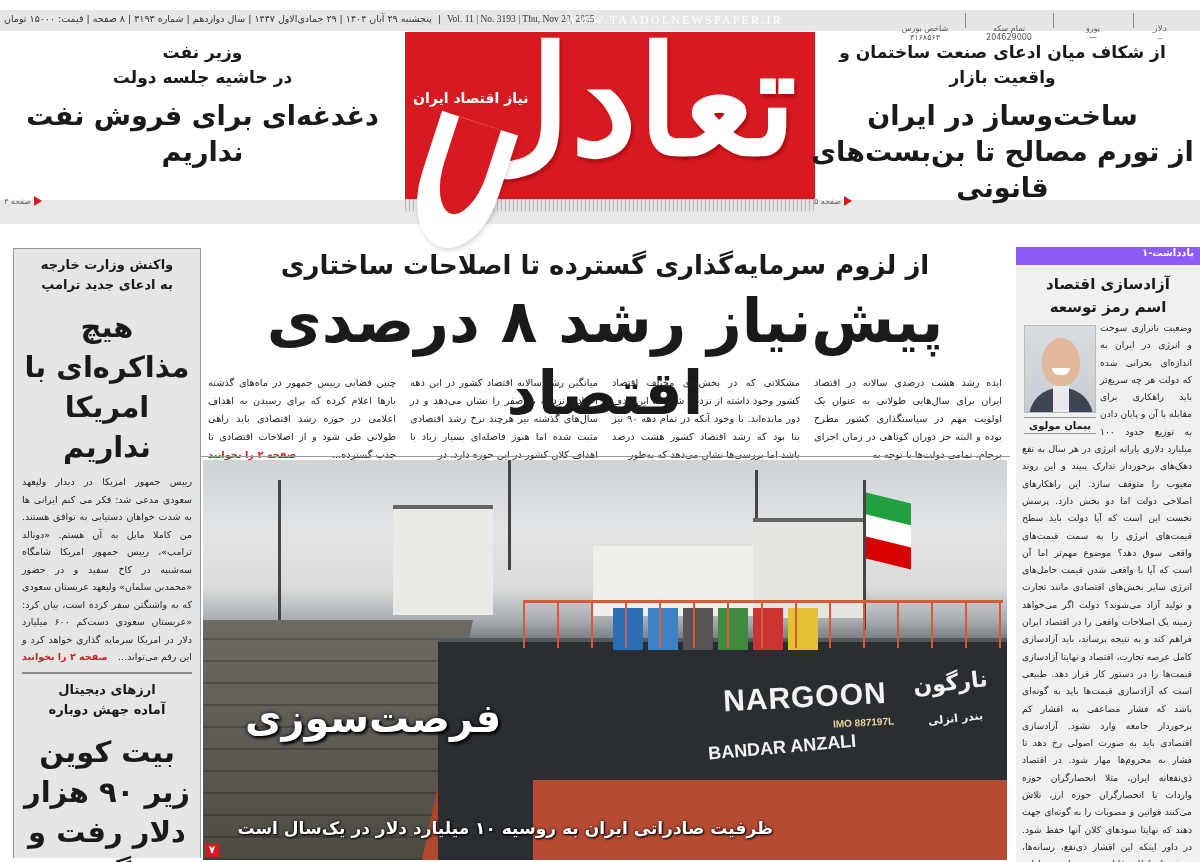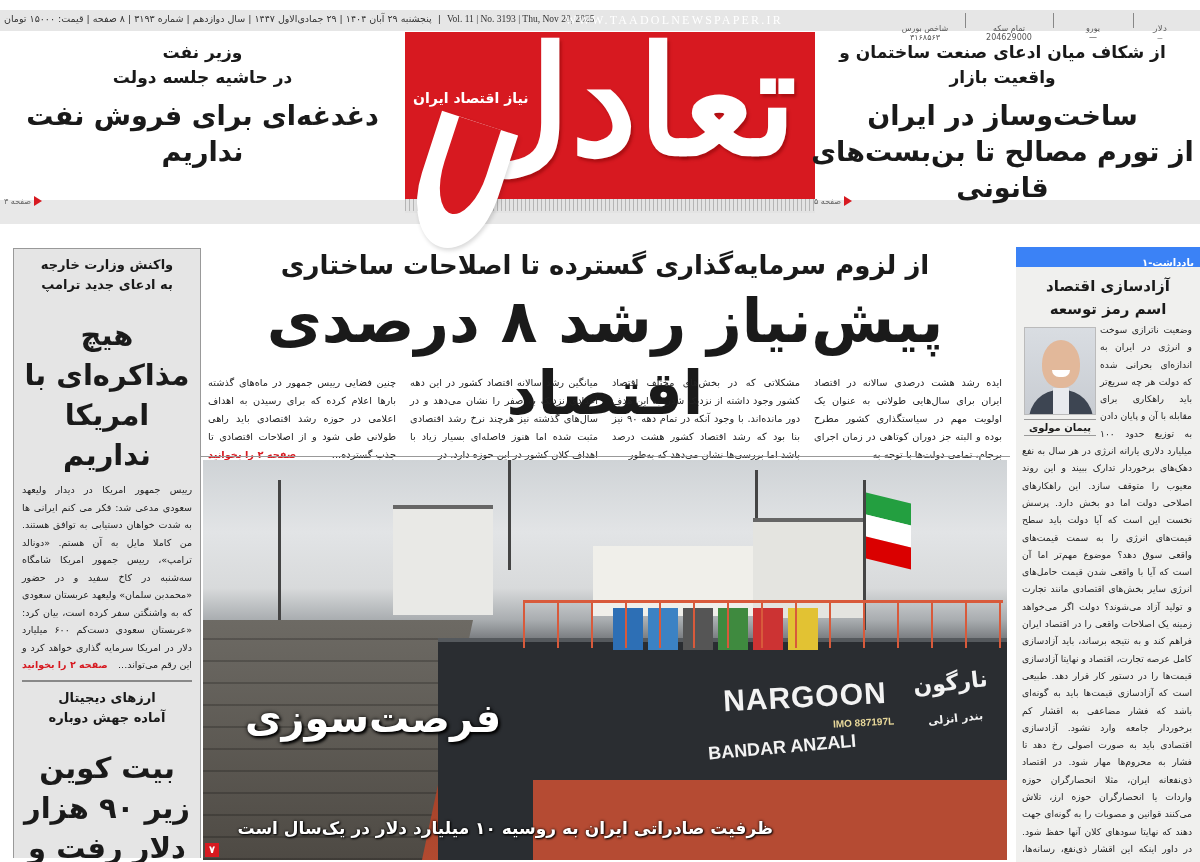--- a/index.html
+++ b/index.html
@@ -31,21 +31,21 @@
   .teaser { position: absolute; text-align: center; direction: rtl; }
   .teaser .kicker { font-size: 17px; font-weight: bold; line-height: 25px; }
   .teaser .head { font-size: 27px; font-weight: bold; line-height: 36px; margin-top: 8px; }
   .pg-ref { position: absolute; font-size: 8px; color: #666; direction: rtl; display: flex; align-items: center; gap: 3px; }
   .pg-ref .tri { width: 0; height: 0; border-top: 5px solid transparent; border-bottom: 5px solid transparent; border-left: 8px solid #d71920; }
 
   
   .left-col { position: absolute; left: 13px; top: 248px; width: 188px; height: 610px; border: 1px solid #999; border-bottom: none; background: #e5e5e5; direction: rtl; }
   .left-col .block { padding: 6px 8px 0 8px; text-align: center; }
   .left-col .kick { font-size: 13px; font-weight: bold; line-height: 20px; }
-  .left-col .big { font-size: 29px; font-weight: bold; line-height: 40px; margin-top: 20px; }
+  .left-col .big { font-size: 29px; font-weight: bold; line-height: 40px; margin-top: 12px; }
   .left-col .body { font-size: 9.5px; line-height: 17.5px; text-align: justify; margin-top: 6px; color: #222; }
   .left-col .more { color: #d71920; font-weight: bold; float: left; }
   .left-col .divider { border-top: 2px solid #888; margin: 6px 0 0 0; }
 
   
   .center { position: absolute; left: 200px; top: 245px; width: 810px; direction: rtl; text-align: center; }
   .center .kicker { font-size: 26px; font-weight: bold; line-height: 40px; }
   .center .headline { font-size: 60px; font-weight: bold; line-height: 72px; letter-spacing: -1px; }
   .center .cols { position: absolute; top: 129px; left: 0; width: 810px; display: flex; flex-direction: row; gap: 14px; padding: 0 8px; }
   .center .col { flex: 1; font-size: 9.8px; line-height: 18px; text-align: justify; color: #222; }
@@ -74,21 +74,21 @@
   .photo .imo { position: absolute; left: 630px; top: 257px; font-family: "Liberation Sans", sans-serif; font-weight: bold; font-size: 10px; color: #e8d89a; transform: rotate(-3deg); }
   .photo .port { position: absolute; left: 505px; top: 277px; font-family: "Liberation Sans", sans-serif; font-weight: bold; font-size: 18px; color: #f3f3f3; transform: rotate(-5deg); }
   .photo .shipname-fa { position: absolute; left: 710px; top: 210px; font-size: 22px; font-weight: bold; color: #f3f3f3; direction: rtl; transform: rotate(-6deg); }
   .photo .port-fa { position: absolute; left: 725px; top: 252px; font-size: 11px; font-weight: bold; color: #f3f3f3; direction: rtl; transform: rotate(-6deg); }
   .photo .overlay-head { position: absolute; left: 10px; top: 230px; width: 320px; text-align: center; direction: rtl; font-size: 40px; font-weight: bold; line-height: 56px; color: #ffffff; text-shadow: 0 0 4px #000, 2px 2px 3px #000; }
   .photo .overlay-sub { position: absolute; left: 10px; top: 358px; width: 560px; text-align: right; direction: rtl; font-size: 17px; font-weight: bold; color: #ffffff; text-shadow: 0 0 3px #000, 1px 1px 2px #000; white-space: nowrap; }
   .photo .pgnum { position: absolute; left: 2px; bottom: 3px; width: 14px; height: 14px; background: #d71920; color: #fff; font-size: 10px; font-weight: bold; text-align: center; line-height: 14px; }
 
   
   .right-col { position: absolute; left: 1016px; top: 247px; width: 184px; height: 615px; background: #f0f0ee; direction: rtl; }
-  .right-col .band { background: #3b82f6; color: #fff; font-size: 10px; font-weight: bold; padding: 10px 6px; height: 18px; }
+  .right-col .band { background: #8b5cf6; color: #fff; font-size: 10px; font-weight: bold; padding: 0 6px; height: 18px; }
   .right-col .title { text-align: center; font-size: 15px; font-weight: bold; line-height: 23px; margin-top: 8px; }
   .right-col .author-wrap { float: left; width: 72px; margin: 6px 4px 4px 8px; text-align: center; }
   .right-col .portrait { width: 72px; height: 88px; background: linear-gradient(180deg, #d9dde2 0%, #c8ccd2 100%); position: relative; overflow: hidden; border: 1px solid #bbb; }
   .right-col .portrait .face { position: absolute; left: 17px; top: 12px; width: 38px; height: 48px; border-radius: 50% 50% 45% 45%; background: #e2b89a; }
   .right-col .portrait .smile { position: absolute; left: 27px; top: 42px; width: 18px; height: 7px; border-radius: 0 0 9px 9px; background: #fff; }
   .right-col .portrait .suit { position: absolute; left: 4px; top: 62px; width: 64px; height: 40px; border-radius: 30px 30px 0 0; background: #3d4552; }
   .right-col .portrait .shirt { position: absolute; left: 28px; top: 60px; width: 16px; height: 30px; background: #e8eaee; }
   .right-col .author { font-size: 10px; font-weight: bold; margin-top: 4px; border-top: 1px solid #999; border-bottom: 1px solid #999; padding: 2px 0; }
   .right-col .body { font-size: 9.2px; line-height: 17.3px; text-align: justify; padding: 0 8px 0 6px; color: #222; }
 </style>

